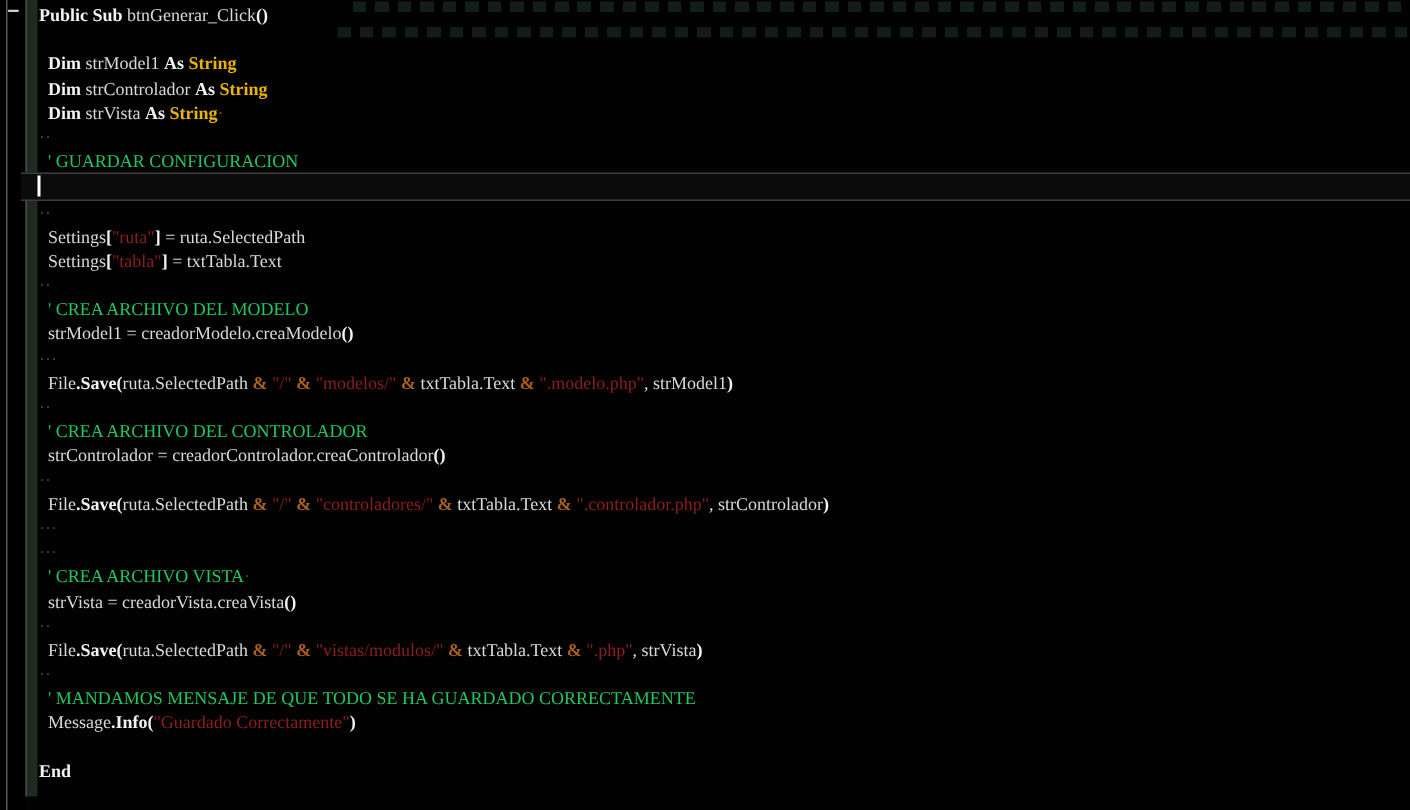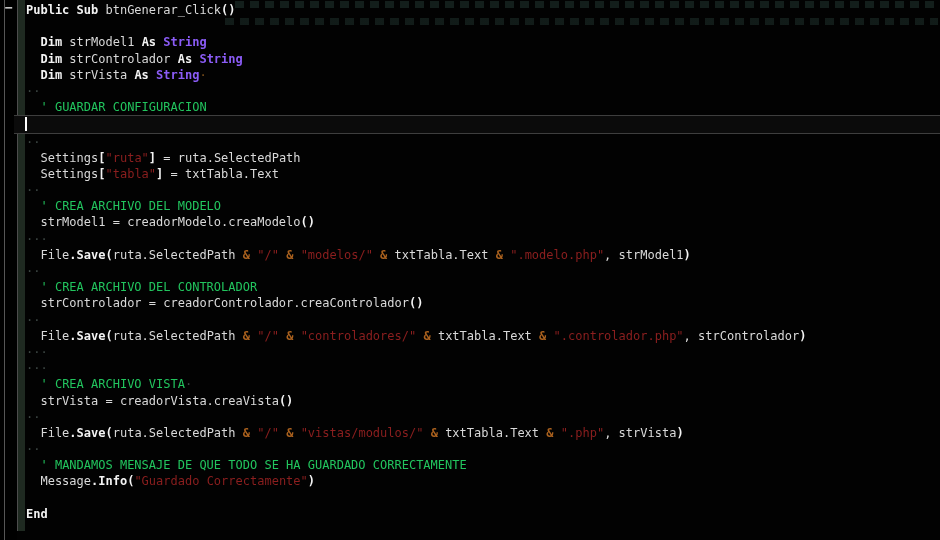--- a/index.html
+++ b/index.html
@@ -18,26 +18,26 @@
     cursor:pointer;
   }
   
   .fold-strip{
     position:absolute;left:17px;top:0;width:8px;height:531px;
     background:#1f2a21;border-left:1px solid #4c4c4c;box-sizing:border-box;
   }
   
   .code{
     position:absolute;left:26px;top:2px;right:0;bottom:0;
-    font-size:12px;line-height:16.2px;white-space:pre;color:#d9d9d9;
+    font-size:12px;line-height:16.2px;white-space:pre;color:#d9d9d9;font-family:Liberation Serif, serif;
   }
   .line{height:16.2px}
   .kw {color:#f3f3f3;font-weight:bold}
   .br {color:#f3f3f3;font-weight:bold}
-  .typ{color:#8b5cf6;font-weight:bold}
+  .typ{color:#eab308;font-weight:bold}
   .amp{color:#aa611e;font-weight:bold}
   .str{color:#8c1f1f}
   .cm {color:#22c55e}
   .id {color:#d9d9d9}
   .ws {color:#3d4744}
   .wso{color:#7e511c}
   
   .cursor-line{
     position:relative;
     background:#0b0b0b;

